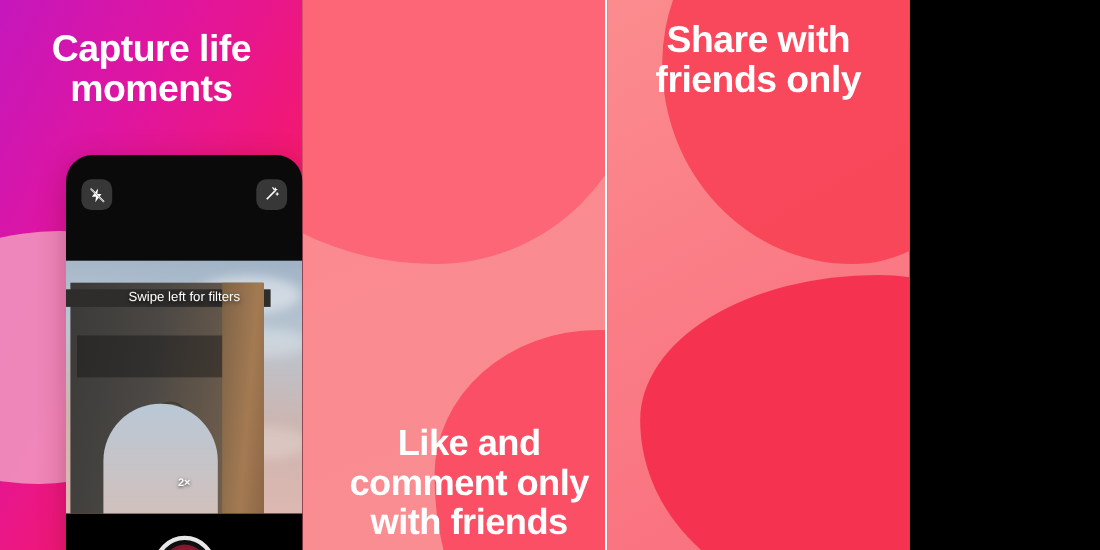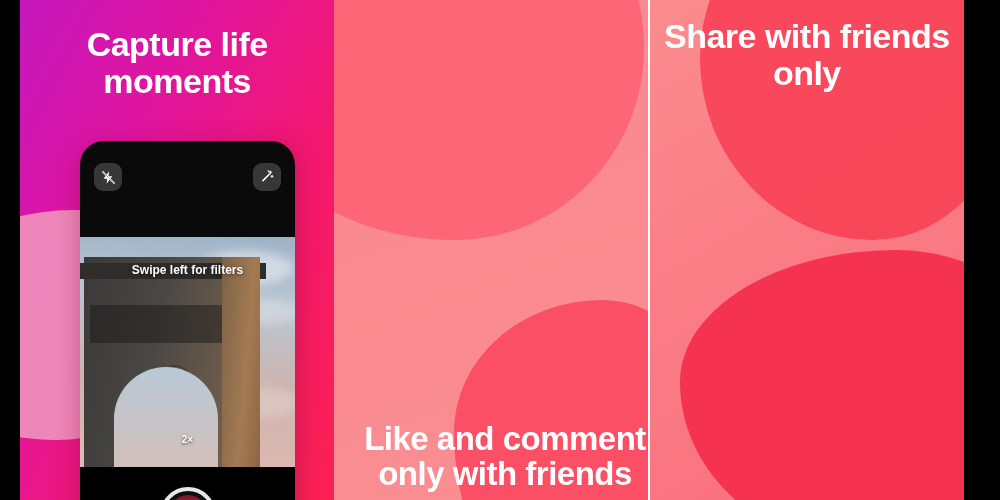--- a/index.html
+++ b/index.html
@@ -2,21 +2,21 @@
 <html><head>
 <meta charset="utf-8">
 <style>
   * { box-sizing: border-box; margin: 0; padding: 0; }
   html, body {
     width: 1000px; height: 500px;
     overflow: hidden;
     font-family: "Liberation Sans", sans-serif;
     background: #000;
   }
-  .stage { position: relative; width: 964px; height: 500px; display: flex; padding-left: 20px; }
+  .stage { position: relative; width: 827px; height: 500px; display: flex; }
 
   
   .panel { position: relative; height: 500px; overflow: hidden; }
   #panel-1 { width: 333px; background: linear-gradient(118deg,#c517bd 0%,#e0159f 32%,#f4186d 66%,#fb2152 100%); }
   #panel-2 { width: 332px; background: linear-gradient(160deg,#fb8b8b 0%,#fa8a8f 40%,#f98e92 100%); }
   #panel-3 { width: 335px; background: linear-gradient(150deg,#fb8c8e 0%,#fa7d86 45%,#f96e7c 100%); border-left: 2px solid #fff; }
 
   
   .blob { position: absolute; border-radius: 50%; pointer-events: none; }
   #blob-p1 { width: 300px; height: 230px; left: -120px; top: 210px;
@@ -72,21 +72,21 @@
     background: linear-gradient(180deg,#b9c8d6 0%,#d2c0bb 100%);
   }
   .arch-cornice { position:absolute; left:-4px; top:6px; width:186px; height:16px; background:#2e2d2b; }
   .arch-band { position:absolute; left:6px; top:48px; width:168px; height:38px; background:rgba(20,20,20,.45); }
   .arch-medal { position:absolute; left:74px; top:108px; width:34px; height:38px; border-radius:50%;
     background: rgba(120,104,86,.6); border: 2px solid rgba(60,52,42,.8); }
   .arch-right-pillar { position:absolute; left:138px; top:0; width:38px; height:210px;
     background: linear-gradient(95deg,#7d6247 0%,#a37a52 60%,#8c6645 100%); }
   .swipe-hint {
     position: absolute; top: 26px; left: 0; right: 0; text-align: center;
-    color: #fff; font-size: 12px; font-weight: 700;
+    color: #fff; font-size: 12px; font-weight: 400;
     text-shadow: 0 1px 4px rgba(0,0,0,.6);
   }
   .zoom-pill {
     position: absolute; left: 50%; transform: translateX(-50%); bottom: 22px;
     color: #fff; font-size: 10px; font-weight: 700;
     text-shadow: 0 1px 3px rgba(0,0,0,.7);
   }
   .cam-bottom { position: relative; height: 54px; background: #000; }
   .shutter {
     position: absolute; left: 50%; transform: translateX(-50%); bottom: -22px;

